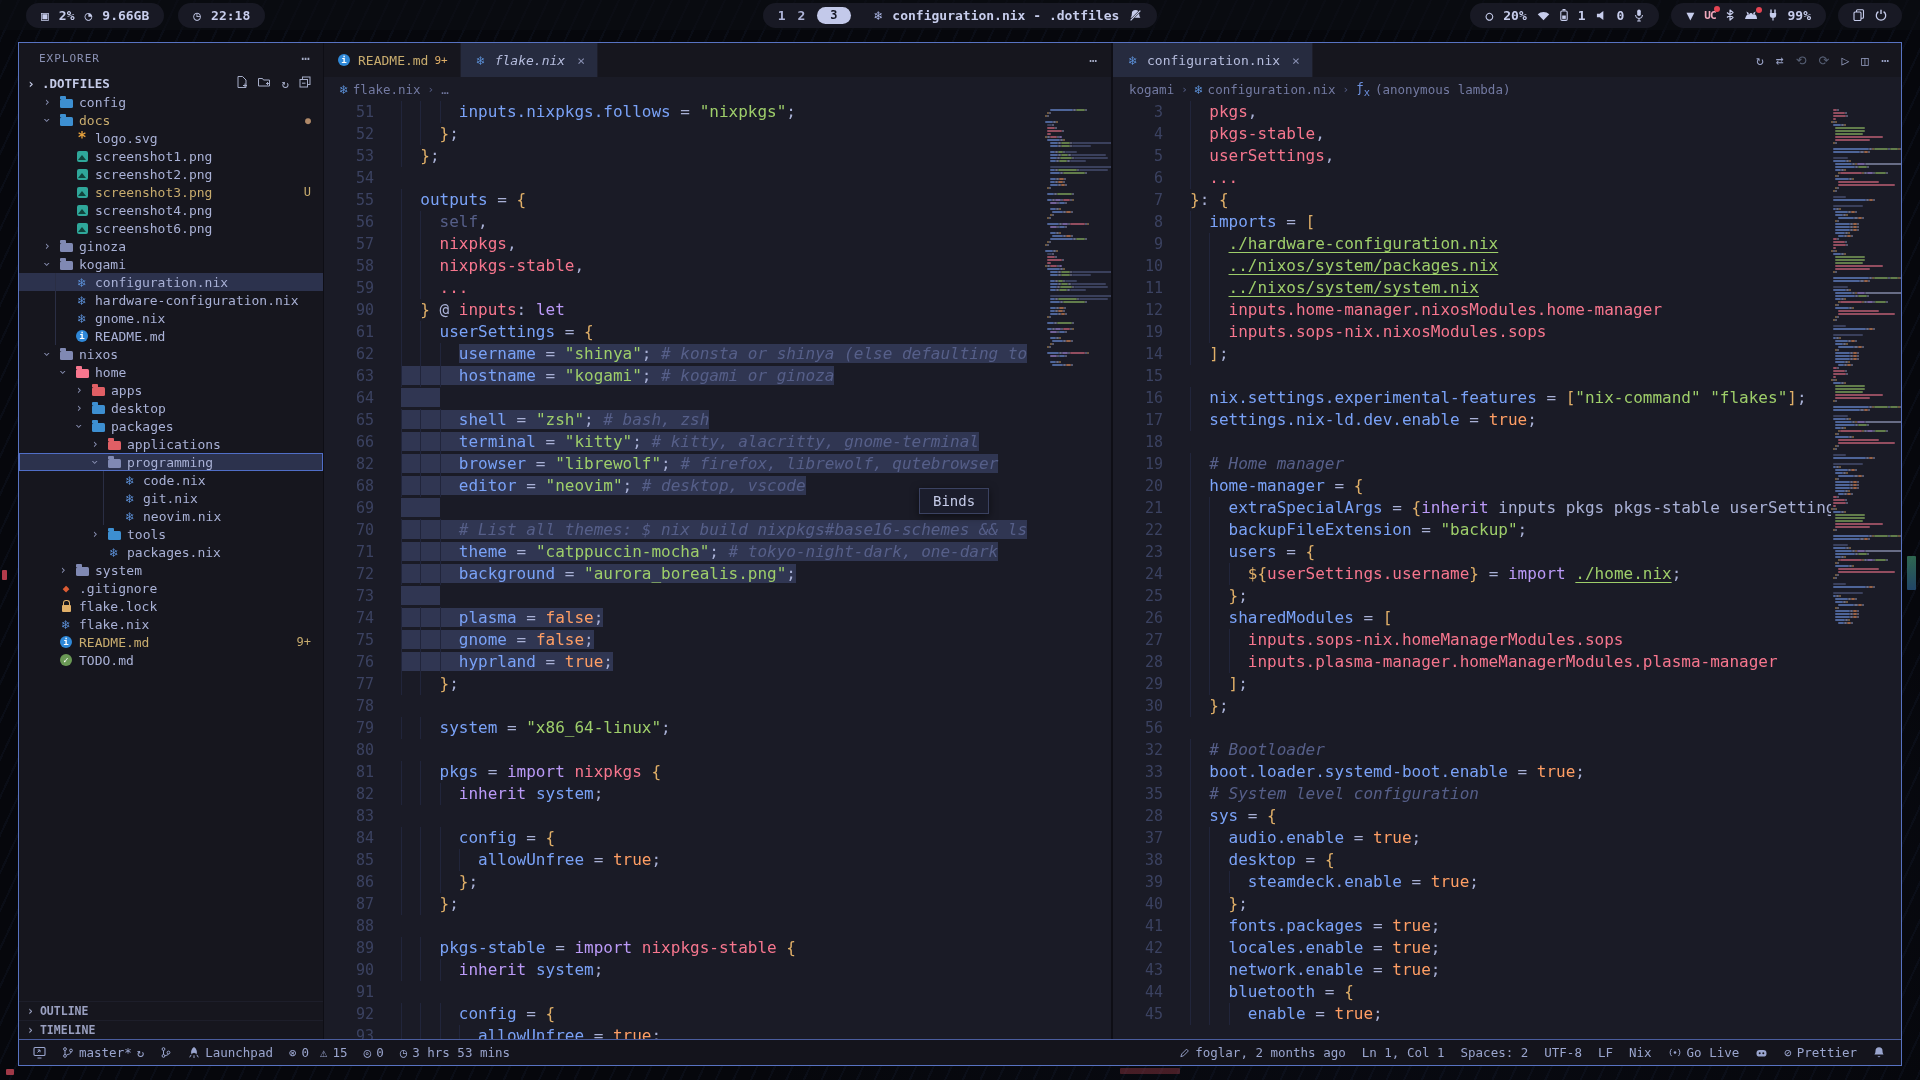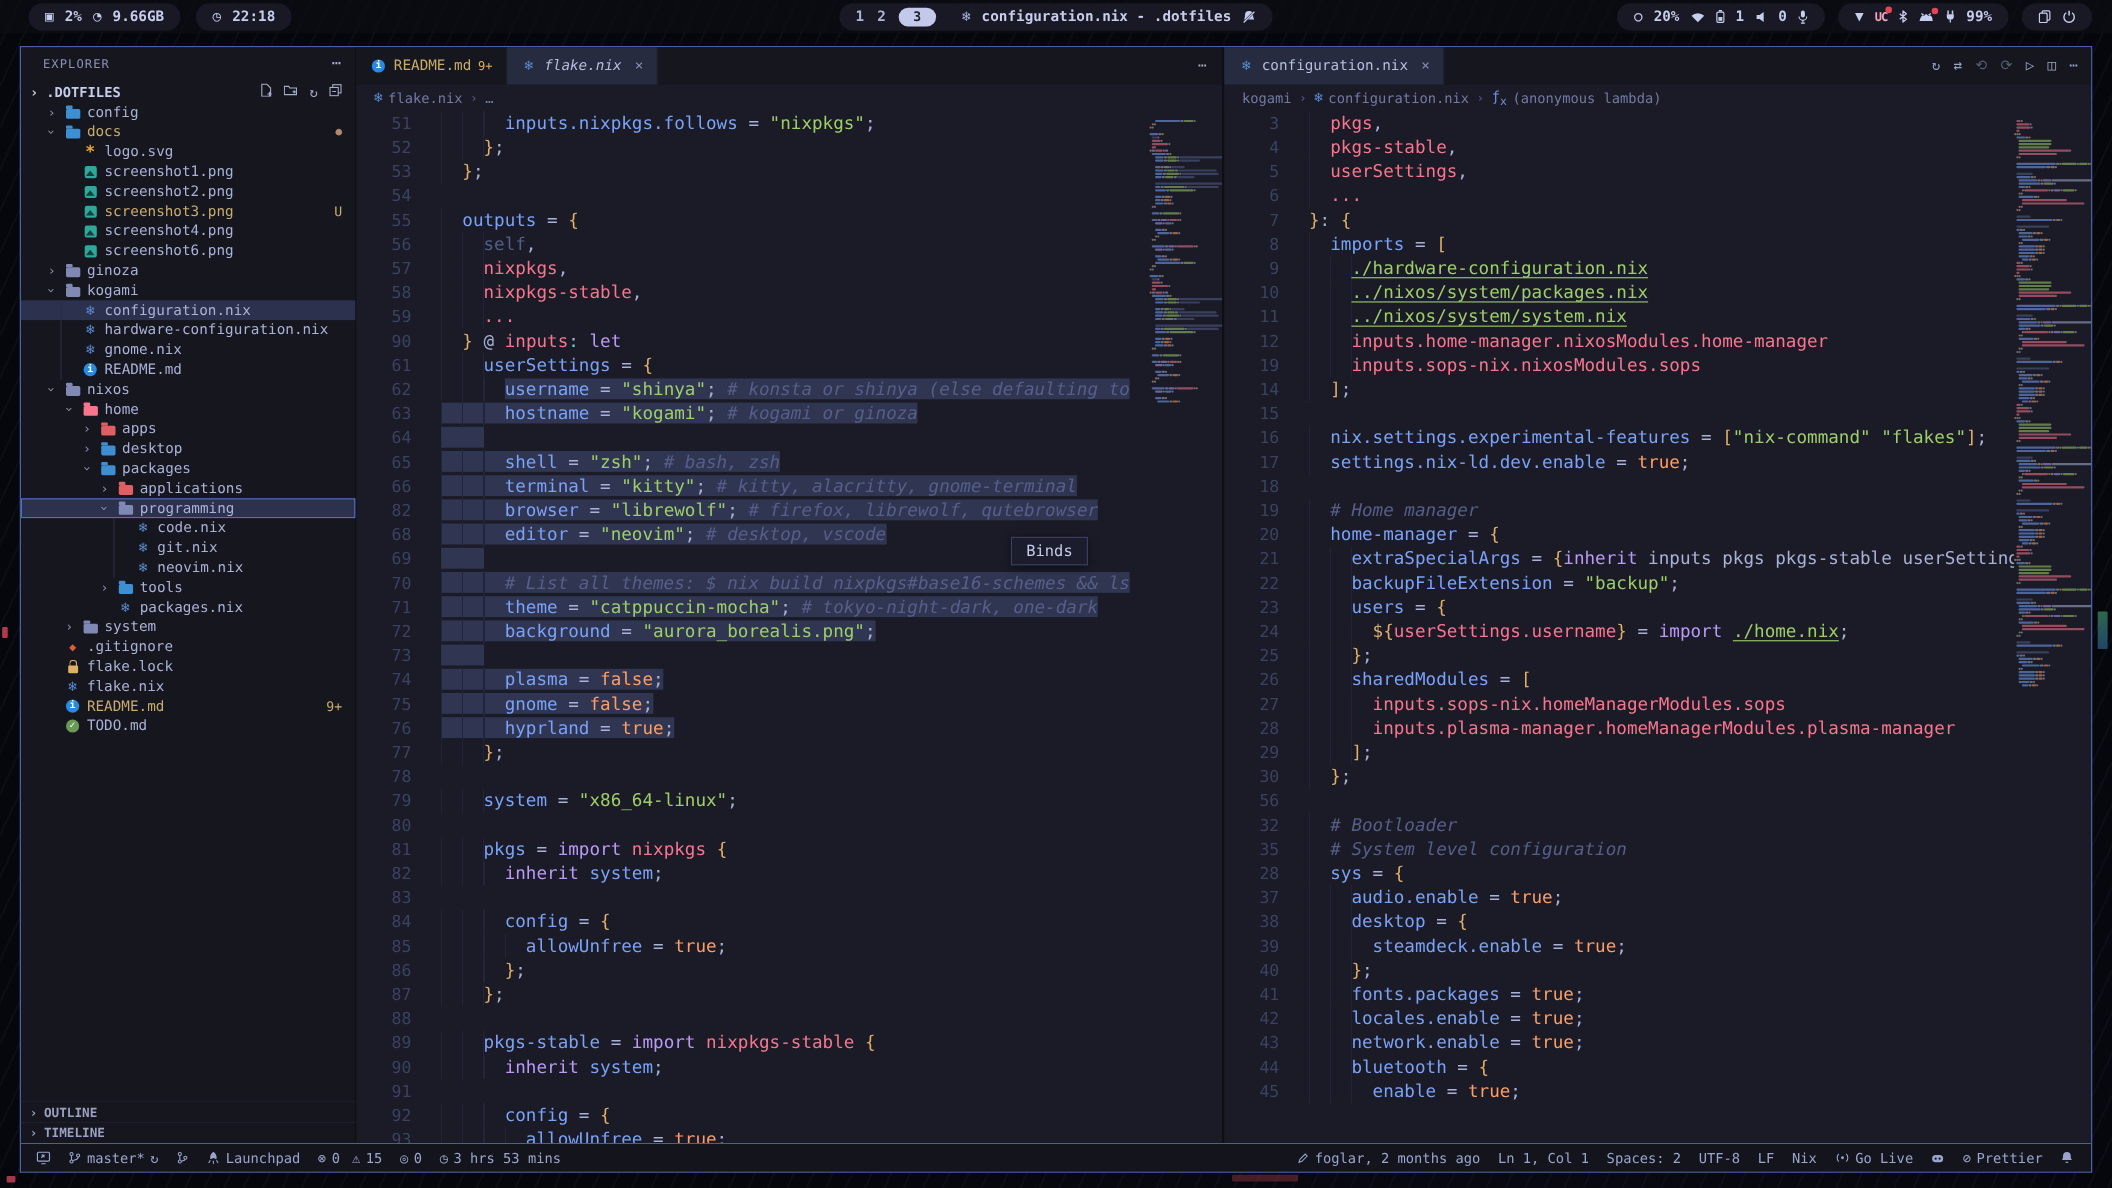--- a/index.html
+++ b/index.html
@@ -1781,20 +1781,21 @@
             <div class="cl"><span class="gut">23</span><span class="ltx"><span class="ind" style="width: calc(4ch);">&nbsp;&nbsp;&nbsp;&nbsp;</span><span class="c-b">users</span><span class="c-f"> = </span><span class="c-y">{</span></span></div>
             <div class="cl"><span class="gut">24</span><span class="ltx"><span class="ind" style="width: calc(6ch);">&nbsp;&nbsp;&nbsp;&nbsp;&nbsp;&nbsp;</span><span class="c-y">${</span><span class="c-r">userSettings.username</span><span class="c-y">}</span><span class="c-f"> = </span><span class="c-p">import</span><span class="c-f"> </span><span class="c-u">./home.nix</span><span class="c-f">;</span></span></div>
             <div class="cl"><span class="gut">25</span><span class="ltx"><span class="ind" style="width: calc(4ch);">&nbsp;&nbsp;&nbsp;&nbsp;</span><span class="c-y">}</span><span class="c-f">;</span></span></div>
             <div class="cl"><span class="gut">26</span><span class="ltx"><span class="ind" style="width: calc(4ch);">&nbsp;&nbsp;&nbsp;&nbsp;</span><span class="c-b">sharedModules</span><span class="c-f"> = </span><span class="c-y">[</span></span></div>
             <div class="cl"><span class="gut">27</span><span class="ltx"><span class="ind" style="width: calc(6ch);">&nbsp;&nbsp;&nbsp;&nbsp;&nbsp;&nbsp;</span><span class="c-r">inputs.sops-nix.homeManagerModules.sops</span></span></div>
             <div class="cl"><span class="gut">28</span><span class="ltx"><span class="ind" style="width: calc(6ch);">&nbsp;&nbsp;&nbsp;&nbsp;&nbsp;&nbsp;</span><span class="c-r">inputs.plasma-manager.homeManagerModules.plasma-manager</span></span></div>
             <div class="cl"><span class="gut">29</span><span class="ltx"><span class="ind" style="width: calc(4ch);">&nbsp;&nbsp;&nbsp;&nbsp;</span><span class="c-y">]</span><span class="c-f">;</span></span></div>
             <div class="cl"><span class="gut">30</span><span class="ltx"><span class="ind" style="width: calc(2ch);">&nbsp;&nbsp;</span><span class="c-y">}</span><span class="c-f">;</span></span></div>
             <div class="cl"><span class="gut">56</span><span class="ltx"></span></div>
             <div class="cl"><span class="gut">32</span><span class="ltx"><span class="ind" style="width: calc(2ch);">&nbsp;&nbsp;</span><span class="c-c"># Bootloader</span></span></div>
+            <div class="cl"><span class="gut">33</span><span class="ltx"><span class="ind" style="width: calc(2ch);">&nbsp;&nbsp;</span><span class="c-b">boot.loader.systemd-boot.enable</span><span class="c-f"> = </span><span class="c-o">true</span><span class="c-f">;</span></span></div>
             <div class="cl"><span class="gut">35</span><span class="ltx"><span class="ind" style="width: calc(2ch);">&nbsp;&nbsp;</span><span class="c-c"># System level configuration</span></span></div>
             <div class="cl"><span class="gut">28</span><span class="ltx"><span class="ind" style="width: calc(2ch);">&nbsp;&nbsp;</span><span class="c-b">sys</span><span class="c-f"> = </span><span class="c-y">{</span></span></div>
             <div class="cl"><span class="gut">37</span><span class="ltx"><span class="ind" style="width: calc(4ch);">&nbsp;&nbsp;&nbsp;&nbsp;</span><span class="c-b">audio.enable</span><span class="c-f"> = </span><span class="c-o">true</span><span class="c-f">;</span></span></div>
             <div class="cl"><span class="gut">38</span><span class="ltx"><span class="ind" style="width: calc(4ch);">&nbsp;&nbsp;&nbsp;&nbsp;</span><span class="c-b">desktop</span><span class="c-f"> = </span><span class="c-y">{</span></span></div>
             <div class="cl"><span class="gut">39</span><span class="ltx"><span class="ind" style="width: calc(6ch);">&nbsp;&nbsp;&nbsp;&nbsp;&nbsp;&nbsp;</span><span class="c-b">steamdeck.enable</span><span class="c-f"> = </span><span class="c-o">true</span><span class="c-f">;</span></span></div>
             <div class="cl"><span class="gut">40</span><span class="ltx"><span class="ind" style="width: calc(4ch);">&nbsp;&nbsp;&nbsp;&nbsp;</span><span class="c-y">}</span><span class="c-f">;</span></span></div>
             <div class="cl"><span class="gut">41</span><span class="ltx"><span class="ind" style="width: calc(4ch);">&nbsp;&nbsp;&nbsp;&nbsp;</span><span class="c-b">fonts.packages</span><span class="c-f"> = </span><span class="c-o">true</span><span class="c-f">;</span></span></div>
             <div class="cl"><span class="gut">42</span><span class="ltx"><span class="ind" style="width: calc(4ch);">&nbsp;&nbsp;&nbsp;&nbsp;</span><span class="c-b">locales.enable</span><span class="c-f"> = </span><span class="c-o">true</span><span class="c-f">;</span></span></div>
             <div class="cl"><span class="gut">43</span><span class="ltx"><span class="ind" style="width: calc(4ch);">&nbsp;&nbsp;&nbsp;&nbsp;</span><span class="c-b">network.enable</span><span class="c-f"> = </span><span class="c-o">true</span><span class="c-f">;</span></span></div>
             <div class="cl"><span class="gut">44</span><span class="ltx"><span class="ind" style="width: calc(4ch);">&nbsp;&nbsp;&nbsp;&nbsp;</span><span class="c-b">bluetooth</span><span class="c-f"> = </span><span class="c-y">{</span></span></div>

